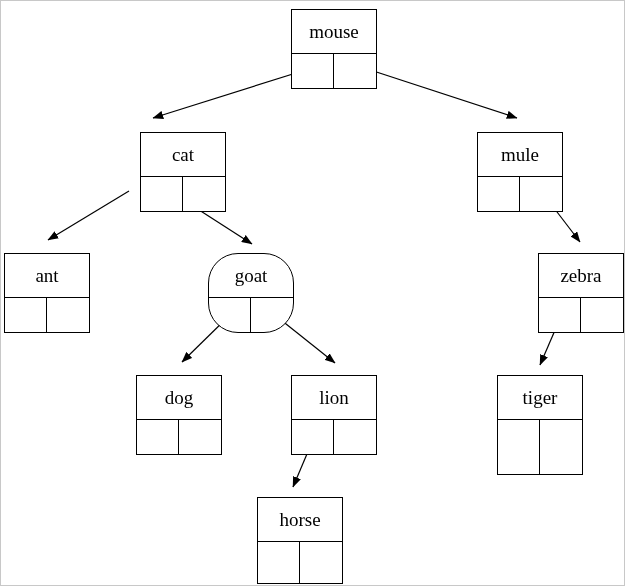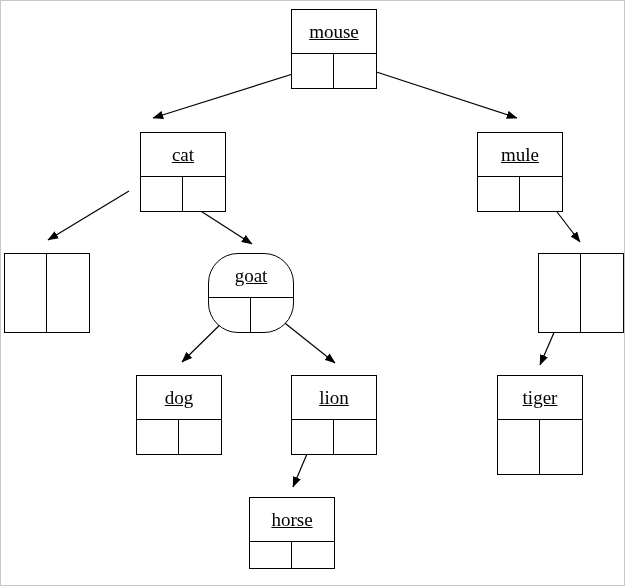--- a/index.html
+++ b/index.html
@@ -28,21 +28,20 @@
     height: 586px;
     pointer-events: none;
   }
   .node {
     position: absolute;
     box-sizing: border-box;
     border: 1px solid #000000;
     background: #ffffff;
     display: flex;
     flex-direction: column;
-    text-decoration: underline;
   }
   .node-label {
     flex: 0 0 auto;
     display: flex;
     align-items: center;
     justify-content: center;
     font-size: 19px;
     line-height: 1;
     color: #000000;
     box-sizing: border-box;
@@ -102,33 +101,35 @@
         </div>
       </div>
       <div class="node" style="left: 476px; top: 131px; width: 86px; height: 80px;">
         <div class="node-label" style="height: 44px;">mule</div>
         <div class="node-ptrs">
           <div class="ptr ptr-left"></div>
           <div class="ptr ptr-right"></div>
         </div>
       </div>
       <div class="node" style="left: 3px; top: 252px; width: 86px; height: 80px;">
+        <div class="node-label" style="height: 44px;">ant</div>
         <div class="node-ptrs">
           <div class="ptr ptr-left"></div>
           <div class="ptr ptr-right"></div>
         </div>
       </div>
       <div class="node" style="left: 207px; top: 252px; width: 86px; height: 80px; border-radius: 30px;">
         <div class="node-label" style="height: 44px;">goat</div>
         <div class="node-ptrs">
           <div class="ptr ptr-left"></div>
           <div class="ptr ptr-right"></div>
         </div>
       </div>
       <div class="node" style="left: 537px; top: 252px; width: 86px; height: 80px;">
+        <div class="node-label" style="height: 44px;">zebra</div>
         <div class="node-ptrs">
           <div class="ptr ptr-left"></div>
           <div class="ptr ptr-right"></div>
         </div>
       </div>
       <div class="node" style="left: 135px; top: 374px; width: 86px; height: 80px;">
         <div class="node-label" style="height: 44px;">dog</div>
         <div class="node-ptrs">
           <div class="ptr ptr-left"></div>
           <div class="ptr ptr-right"></div>
@@ -141,21 +142,21 @@
           <div class="ptr ptr-right"></div>
         </div>
       </div>
       <div class="node" style="left: 496px; top: 374px; width: 86px; height: 100px;">
         <div class="node-label" style="height: 44px;">tiger</div>
         <div class="node-ptrs">
           <div class="ptr ptr-left"></div>
           <div class="ptr ptr-right"></div>
         </div>
       </div>
-      <div class="node" style="left: 248px; top: 496px; width: 86px; height: 72px;">
+      <div class="node" style="left: 256px; top: 496px; width: 86px; height: 87px;">
         <div class="node-label" style="height: 44px;">horse</div>
         <div class="node-ptrs">
           <div class="ptr ptr-left"></div>
           <div class="ptr ptr-right"></div>
         </div>
       </div>
     </div>
 
 </div>
 

